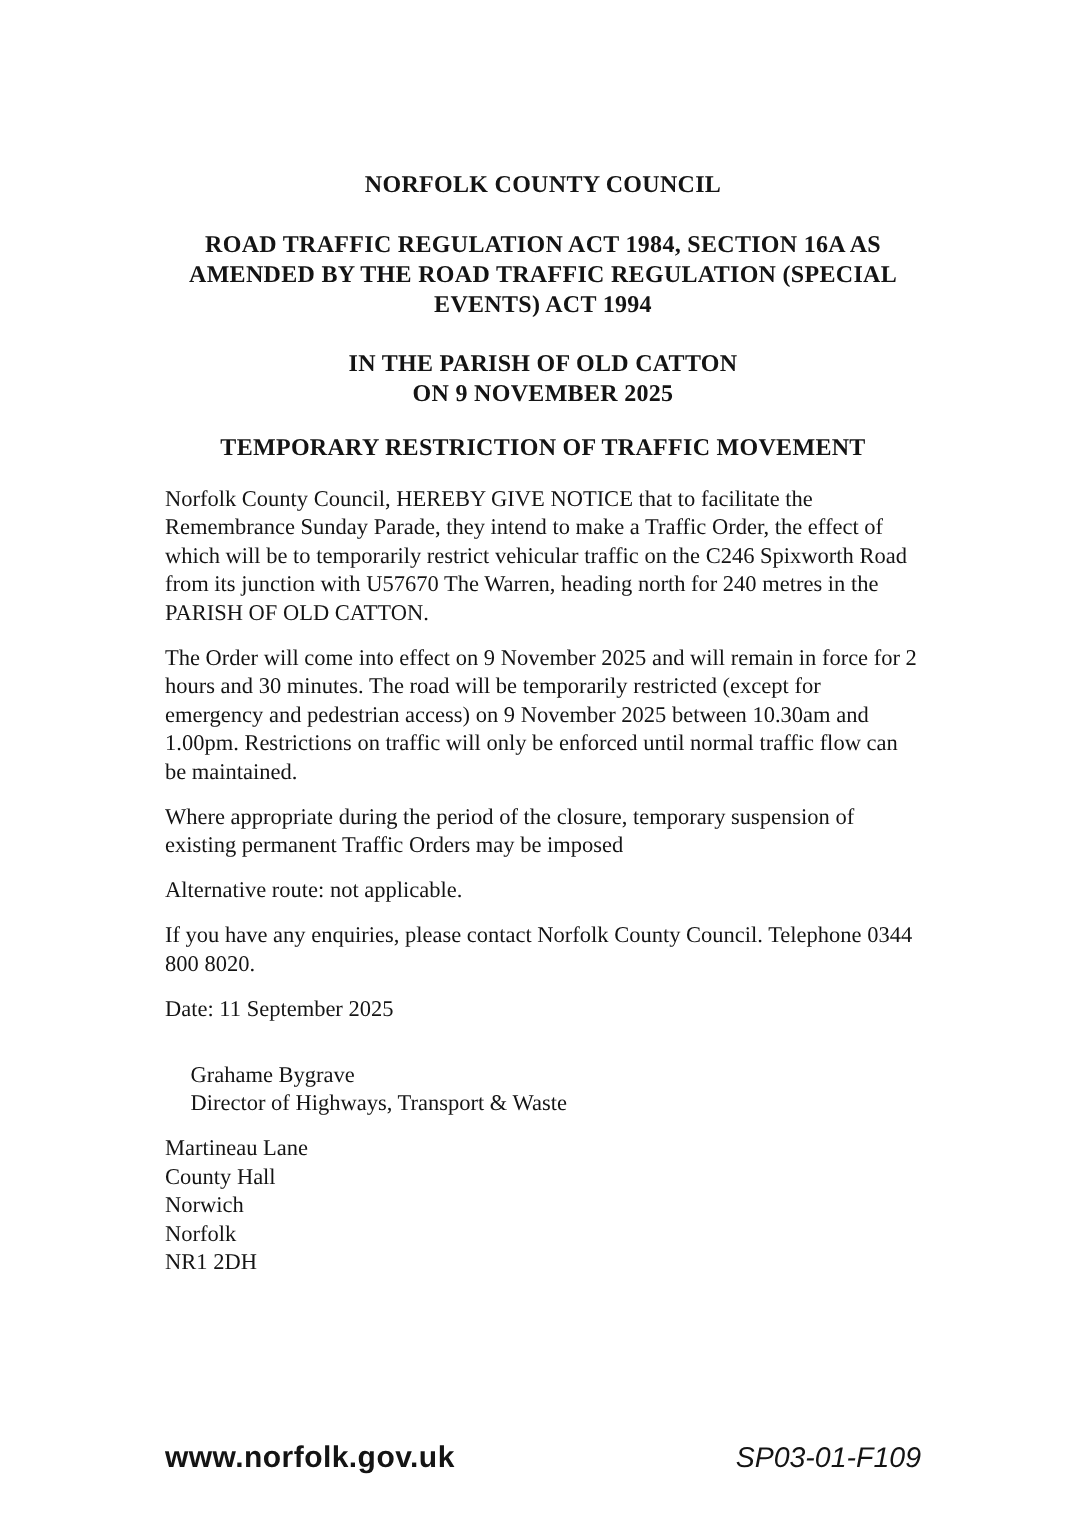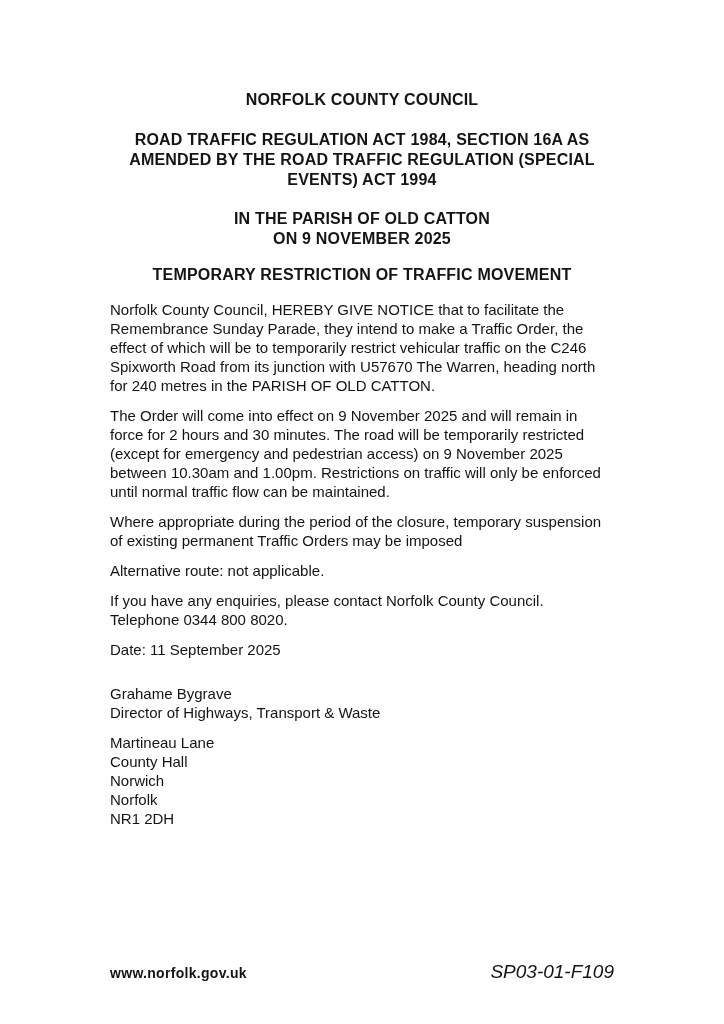--- a/index.html
+++ b/index.html
@@ -12,57 +12,58 @@
     width: 724px;
     height: 1024px;
     background: #ffffff;
     overflow: hidden;
     font-family: "Liberation Sans", sans-serif;
     color: #141414;
     -webkit-font-smoothing: antialiased;
   }
   .content {
     margin: 0 110px;
-    padding-top: 90px;
+    padding-top: 114px;
+    font-family: Liberation Serif, serif;
   }
   .heading {
     font-size: 16px;
     font-weight: bold;
     line-height: 20px;
     text-align: center;
     letter-spacing: 0.2px;
   }
   .title-heading { margin: 0; }
   .act-heading { margin-top: 20px; }
   .parish-heading { margin-top: 19px; }
   .restriction-heading { margin-top: 16px; }
   .body-para {
     font-size: 15px;
     line-height: 19px;
     margin: 0 0 11px 0;
     text-align: left;
   }
   .first-para { margin-top: 15px; }
-  .sig-block { margin-top: 25px; }
+  .sig-block { margin-top: 25px; margin-left: 17px; }
   .addr-block { margin-top: 11px; }
   .block-line {
     font-size: 15px;
     line-height: 19px;
   }
   .footer {
     position: absolute;
     left: 110px;
     right: 110px;
     top: 961px;
     display: flex;
     justify-content: space-between;
     align-items: baseline;
   }
   .footer-site {
-    font-size: 14px;
+    font-size: 20px;
     font-weight: bold;
     letter-spacing: 0.3px;
   }
   .footer-ref {
     font-size: 19px;
     font-style: italic;
   }
 </style>
 </head>
 <body>

